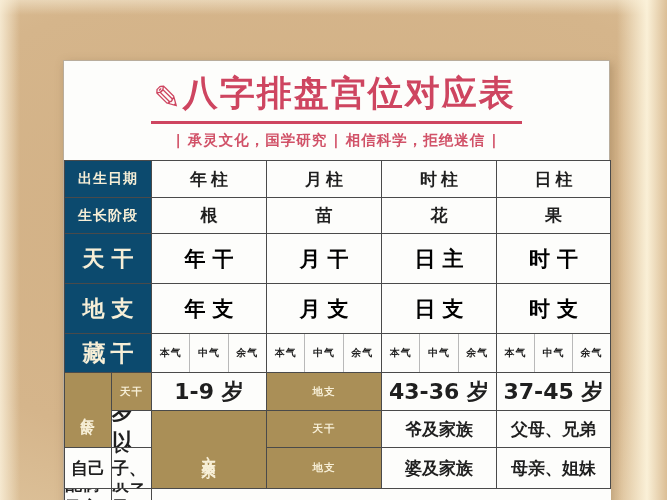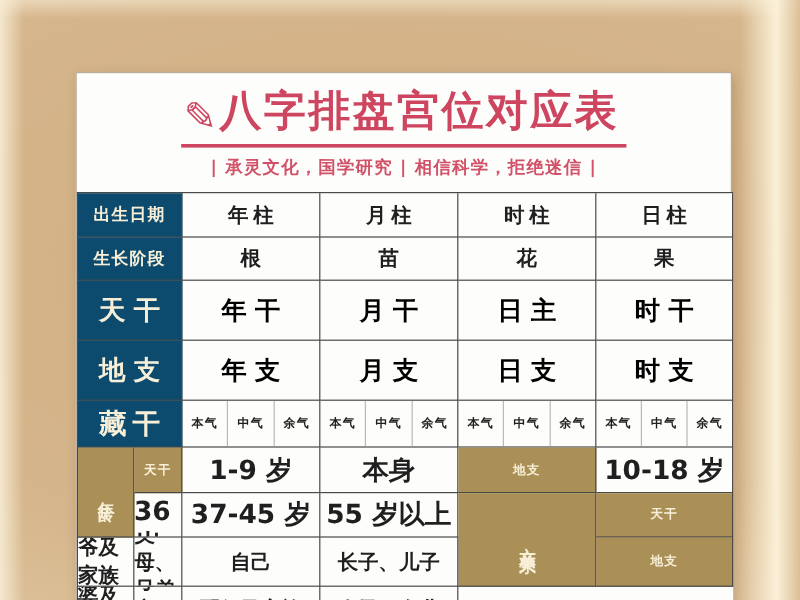--- a/index.html
+++ b/index.html
@@ -130,24 +130,22 @@
     </div>
     <div class="minis">
       <span>本气</span>
         <span>中气</span>
         <span>余气</span>
     </div>
 
     <div class="v">年龄</div>
     <div class="subh">天干</div>
     <div class="c age">1-9 岁</div>
-    <div class="c age">本身</div>
 
     <div class="subh">地支</div>
-    <div class="c age">10-18 岁</div>
     <div class="c age">43-36 岁</div>
     <div class="c age">37-45 岁</div>
     <div class="c age">55 岁以上</div>
 
     <div class="v">六亲关系</div>
     <div class="subh">天干</div>
     <div class="c">爷及家族</div>
     <div class="c">父母、兄弟</div>
     <div class="c">自己</div>
     <div class="c">长子、儿子</div>

